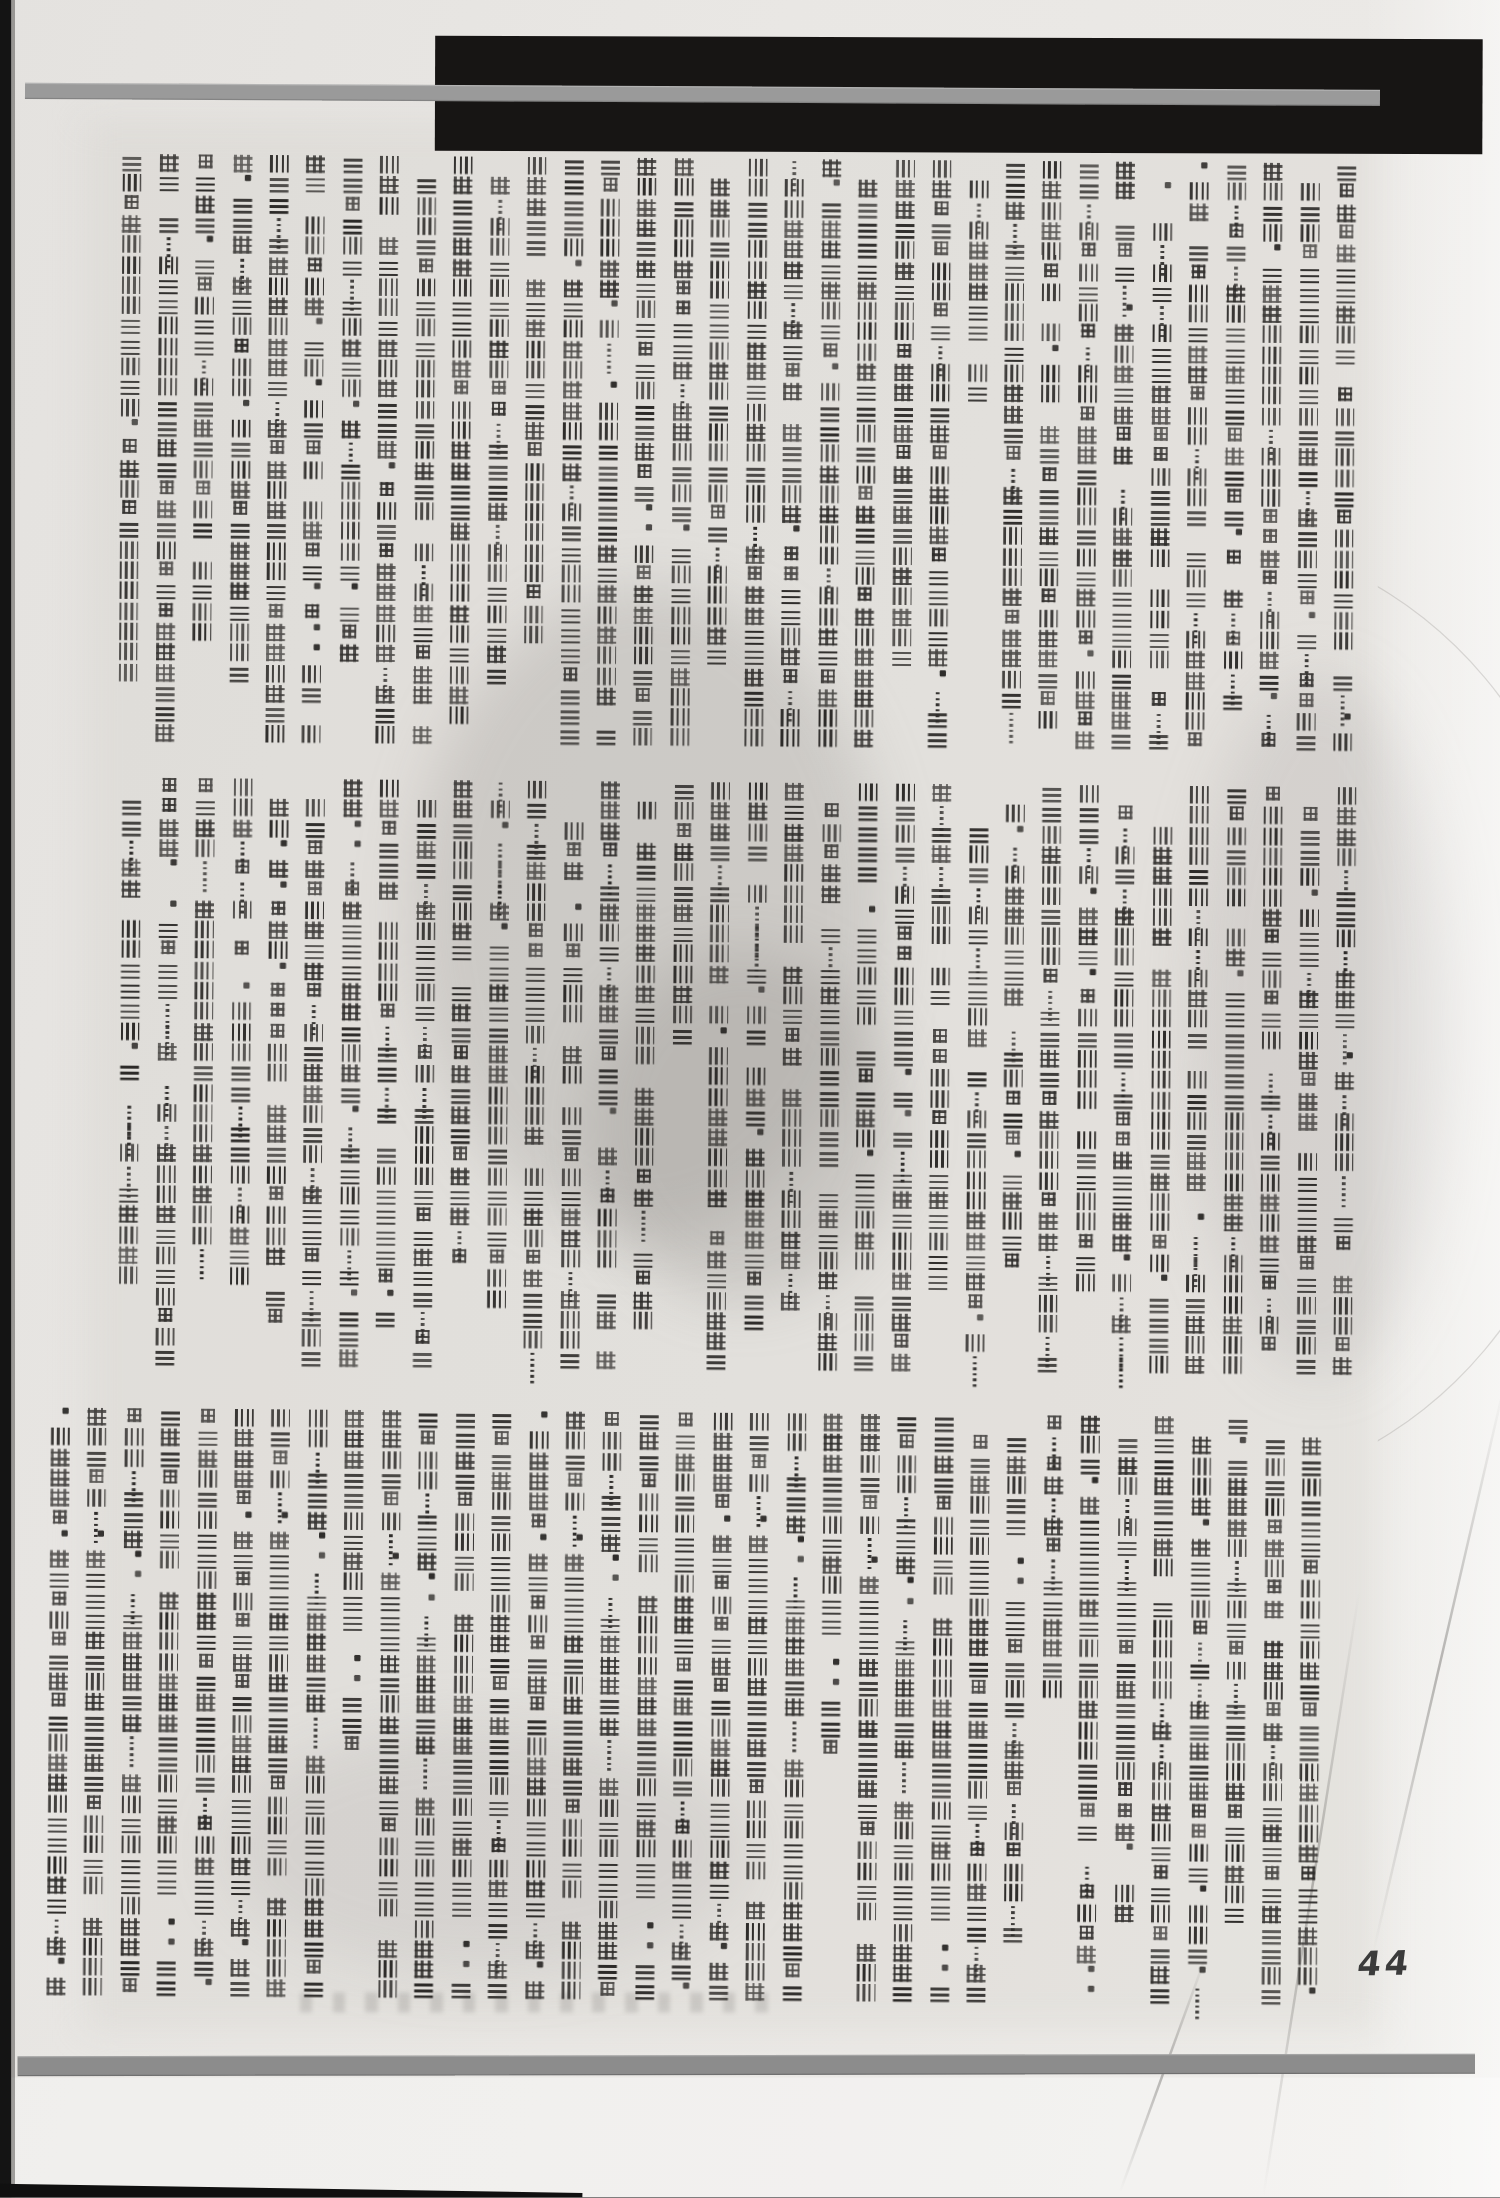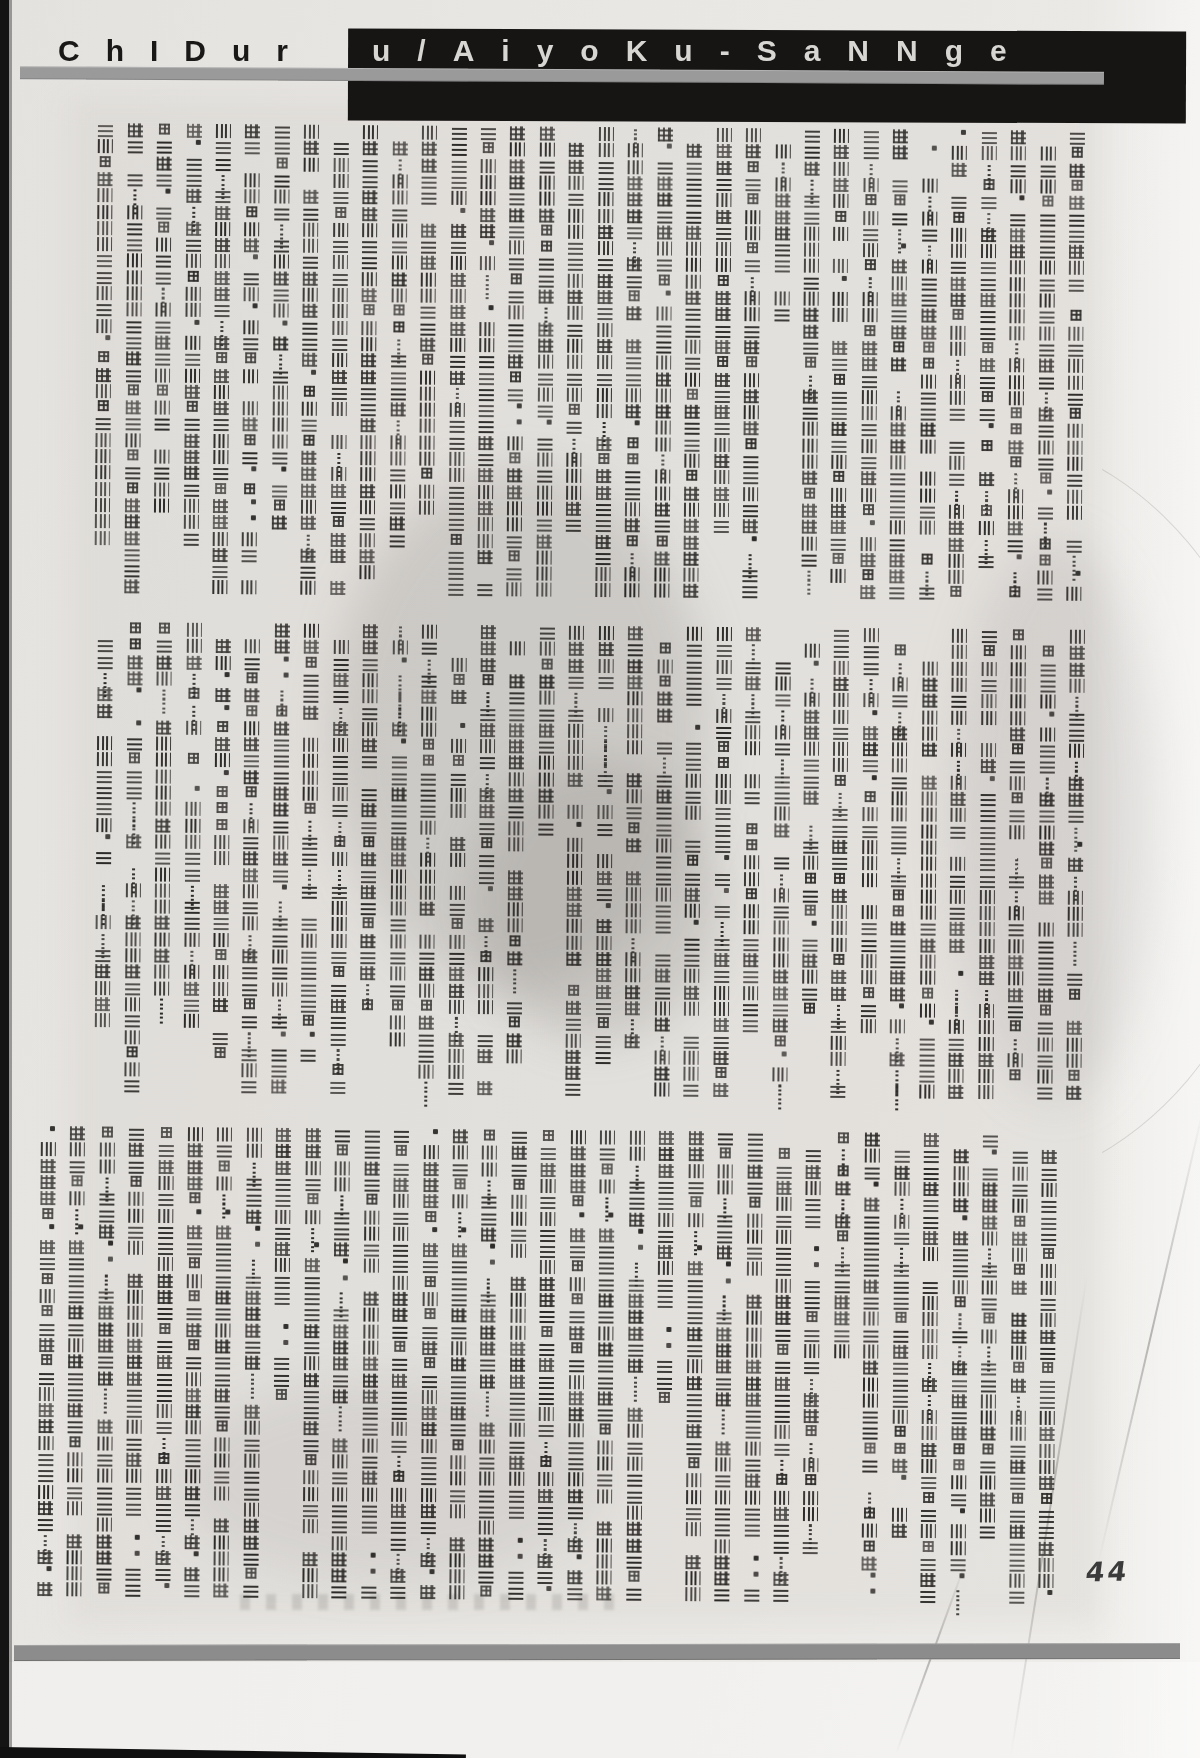--- a/index.html
+++ b/index.html
@@ -90,24 +90,20 @@
   <div class="light-bottom"></div>
   <div class="arc a1"></div>
   <div class="arc a2"></div>
   <div class="fold f1"></div>
   <div class="fold f2"></div>
   <div class="fold f3"></div>
   <div class="bleed"></div>
 
   <div class="banner"></div>
   <div class="rule-top"></div>
-  <div class="title">
-    <span class="prefix">ChIDur</span>
-    <span class="suffix">u/AiyoKu-SaNNge</span>
-  </div>
 
   <div class="band" id="band-1" style="left: 88px; top: 123px; width: 998px; height: 474px;">
       <div class="vcol" style="right: 0px; width: 17px; height: 474px;">
         <div class="glyph gB" style="top: 0px; opacity: 0.83;"></div>
         <div class="glyph gD" style="top: 16.3px; opacity: 0.92;"></div>
         <div class="glyph gC" style="top: 32.6px; opacity: 0.95;"></div>
         <div class="glyph gD" style="top: 48.9px; opacity: 0.75;"></div>
         <div class="glyph gC" style="top: 65.2px; opacity: 0.72;"></div>
         <div class="glyph gB" style="top: 81.5px; opacity: 0.97;"></div>
         <div class="glyph gB" style="top: 97.8px; opacity: 0.8;"></div>

